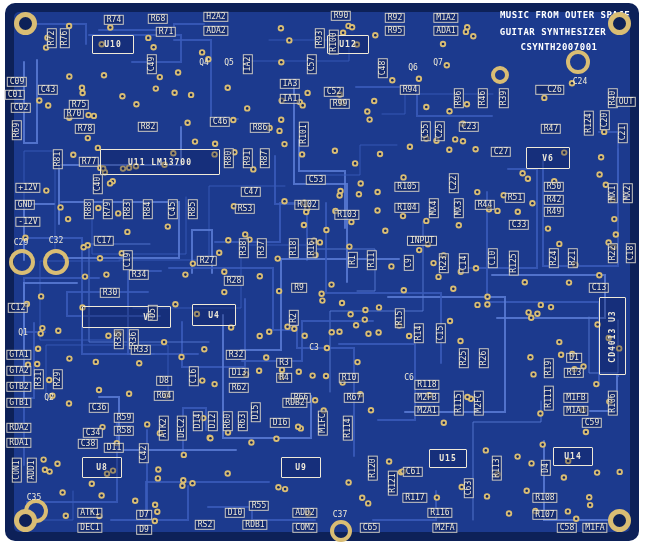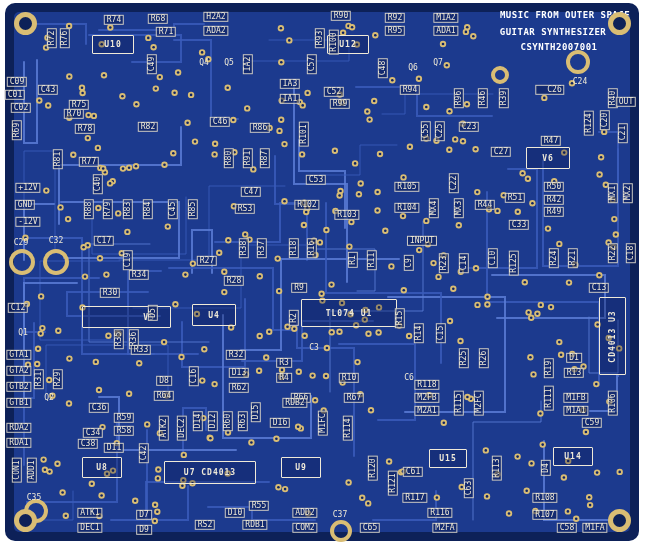--- a/index.html
+++ b/index.html
@@ -803,21 +803,21 @@
       <div class="lbl b" style="left: 626px; top: 102px;">OUT</div>
       <div class="lbl b v" style="left: 17px; top: 130px;">R69</div>
       <div class="lbl b" style="left: 85px; top: 129px;">R78</div>
       <div class="lbl b" style="left: 148px; top: 127px;">R82</div>
       <div class="lbl b" style="left: 220px; top: 122px;">C46</div>
       <div class="lbl b" style="left: 260px; top: 128px;">R86</div>
       <div class="lbl b v" style="left: 304px; top: 134px;">R101</div>
       <div class="lbl b v" style="left: 426px; top: 131px;">C55</div>
       <div class="lbl b v" style="left: 440px; top: 131px;">C25</div>
       <div class="lbl b" style="left: 469px; top: 127px;">C23</div>
-      <div class="lbl b" style="left: 551px; top: 129px; margin-top: 12px;">R47</div>
+      <div class="lbl b" style="left: 551px; top: 129px;">R47</div>
       <div class="lbl b v" style="left: 589px; top: 123px;">R124</div>
       <div class="lbl b v" style="left: 605px; top: 120px;">C20</div>
       <div class="lbl b v" style="left: 623px; top: 133px;">C21</div>
       <div class="lbl b v" style="left: 58px; top: 159px;">R81</div>
       <div class="lbl b" style="left: 89px; top: 162px;">R77</div>
       <div class="lbl b v" style="left: 229px; top: 158px;">R80</div>
       <div class="lbl b v" style="left: 248px; top: 158px;">R91</div>
       <div class="lbl b v" style="left: 265px; top: 158px;">R87</div>
       <div class="lbl b" style="left: 501px; top: 152px;">C27</div>
       <div class="lbl b v" style="left: 98px; top: 184px;">C40</div>
@@ -966,37 +966,34 @@
       <div class="lbl b" style="left: 545px; top: 498px;">R108</div>
       <div class="lbl b" style="left: 545px; top: 515px;">R107</div>
       <div class="lbl b" style="left: 567px; top: 528px;">C58</div>
       <div class="lbl b" style="left: 595px; top: 528px;">M1FA</div>
       <div class="ic" style="left: 92px; top: 35px; width: 40px; height: 17px;">
         <span>U10</span>
       </div>
       <div class="ic" style="left: 327px; top: 35px; width: 40px; height: 17px;">
         <span>U12</span>
       </div>
+      <div class="ic" style="left: 100px; top: 149px; width: 118px; height: 24px;">
+        <span>U11  LM13700</span>
+      </div>
       <div class="ic" style="left: 526px; top: 147px; width: 42px; height: 20px;">
         <span>V6</span>
       </div>
       <div class="ic" style="left: 82px; top: 306px; width: 42px; height: 20px; padding-left: 45px;">
         <span>V5</span>
       </div>
       <div class="ic" style="left: 192px; top: 304px; width: 42px; height: 20px;">
         <span>U4</span>
       </div>
-      <div class="ic" style="left: 301px; top: 299px; width: 94px; height: 26px;">
-        <span>TL074  U1</span>
-      </div>
       <div class="ic iv" style="left: 599px; top: 297px; width: 25px; height: 76px;">
         <span>CD4013 U3</span>
-      </div>
-      <div class="ic" style="left: 164px; top: 461px; width: 90px; height: 21px;">
-        <span>U7  CD4013</span>
       </div>
       <div class="ic" style="left: 82px; top: 457px; width: 38px; height: 19px;">
         <span>U8</span>
       </div>
       <div class="ic" style="left: 281px; top: 457px; width: 38px; height: 19px;">
         <span>U9</span>
       </div>
       <div class="ic" style="left: 429px; top: 449px; width: 36px; height: 17px;">
         <span>U15</span>
       </div>

